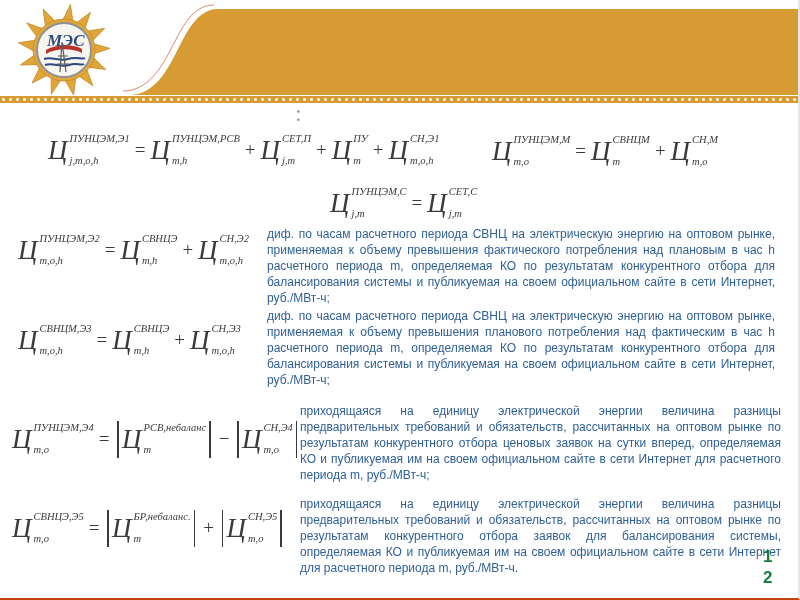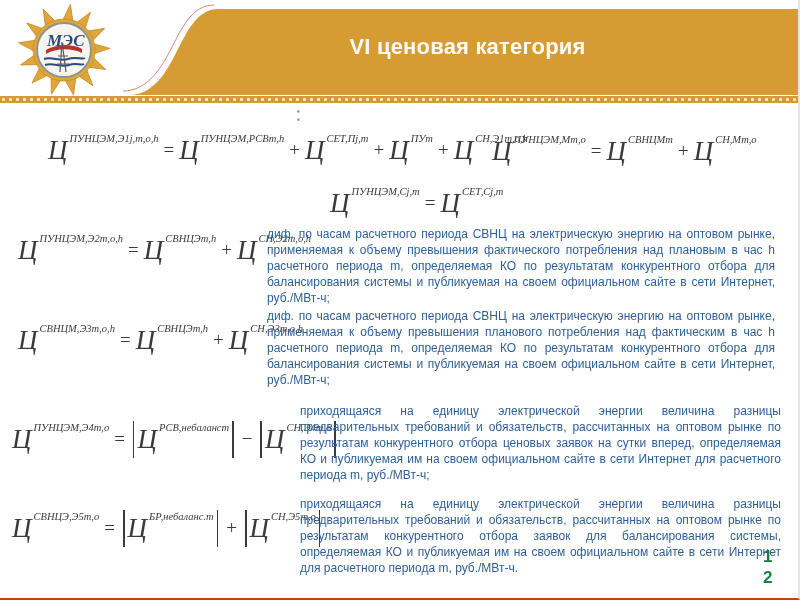--- a/index.html
+++ b/index.html
@@ -18,21 +18,21 @@
   .logo{position:absolute;left:12px;top:-2px;}
 
   .colon-artifact{position:absolute;left:295px;top:101px;color:#9d9d9d;font-size:24px;
                   font-family:"Liberation Serif",serif;line-height:1;}
 
   
   .formula{position:absolute;display:flex;align-items:center;color:#3a3a3a;
            font-family:"Liberation Serif",serif;white-space:nowrap;}
   .fterm{display:inline-flex;align-items:center;height:38px;}
   .fbase{font-style:italic;font-size:27px;line-height:1;}
-  .fscripts{display:inline-flex;flex-direction:row;justify-content:space-between;
+  .fscripts{display:inline-flex;flex-direction:column;justify-content:space-between;
             height:32px;margin-left:2px;font-size:10.5px;font-style:italic;line-height:1;}
   .fop{font-size:19px;margin:0 5px;}
   .fbar{display:inline-block;width:1.6px;height:37px;background:#3a3a3a;margin:0 3px;}
 
   
   .para{position:absolute;font-size:12px;line-height:1.33;color:#2e5f96;text-align:justify;}
   .p1{left:267px;top:227px;width:508px;}
   .p2{left:267px;top:309px;width:508px;}
   .p3{left:300px;top:404px;width:481px;}
   .p4{left:300px;top:497px;width:481px;}
@@ -82,21 +82,20 @@
     <g>
       <circle cx="52" cy="52" r="27" fill="#f7f5f0" stroke="#8d9296" stroke-width="2"></circle>
       <text x="35" y="48" font-family="Liberation Serif, serif" font-style="italic" font-weight="bold" font-size="17" fill="#2c4a7c">МЭС</text>
       <path d="M34 52 C44 46 62 46 70 51 L70 55 C60 50 44 50 34 56 Z" fill="#b8322c"></path>
       <path d="M32 61 C40 58 48 64 56 61 C64 58 70 62 73 60" fill="none" stroke="#2c4a7c" stroke-width="2"></path>
       <path d="M33 67 C41 64 49 70 57 67 C64 64 69 68 72 66" fill="none" stroke="#2c4a7c" stroke-width="2"></path>
       <path d="M50 44 L48 74 M50 44 L54 74 M46 58 L56 58 M45 66 L57 66" stroke="#55595e" stroke-width="1.2" fill="none"></path>
     </g>
   </svg>
 
-  <div class="slide-title">VI ценовая категория</div>
 
   <div class="colon-artifact">:</div>
 
   <div class="formula f1">
       <span class="fterm">
         <span class="fbase">Ц</span>
         <span class="fscripts">
           <span class="fsup">ПУНЦЭМ,Э1</span>
           <span class="fsub">j,m,o,h</span>
         </span>

